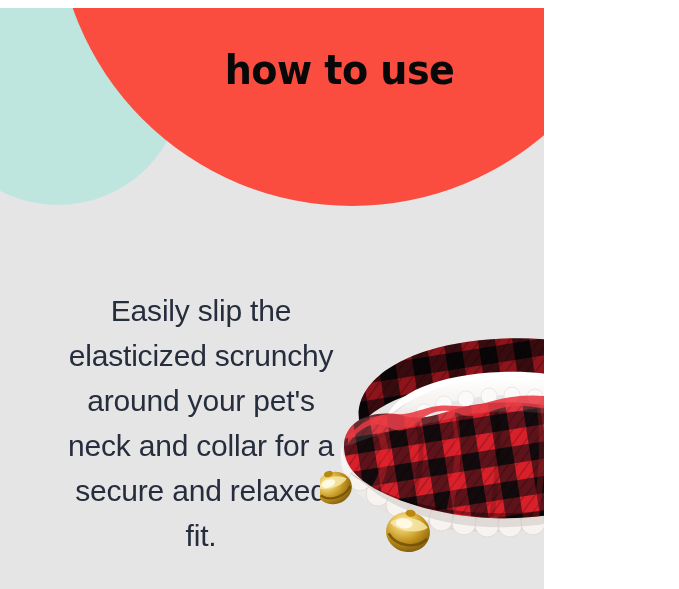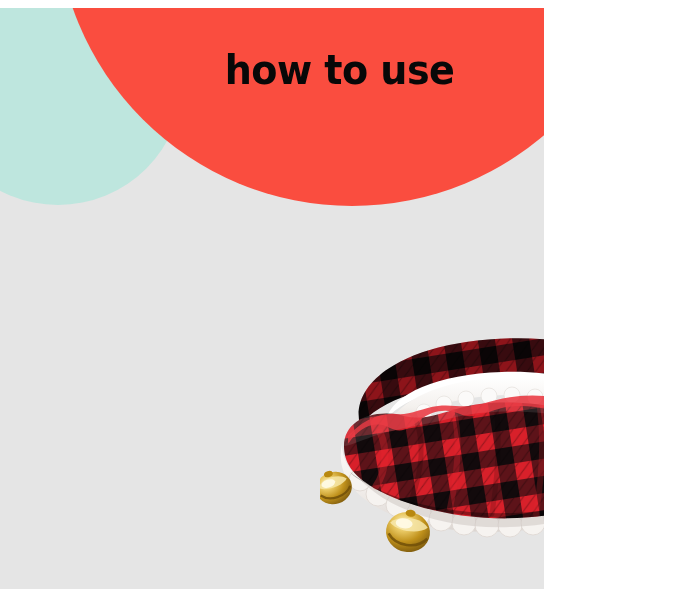--- a/index.html
+++ b/index.html
@@ -116,20 +116,21 @@
 
         <circle cx="352" cy="-98" r="296" fill="#fa4d3f"></circle>
       </g>
     </svg>
   </div>
 
   <div class="header-title">how to use</div>
 
   <div class="content">
 
+    <div class="instruction-text">Easily slip the elasticized scrunchy around your pet's neck and collar for a secure and relaxed fit.</div>
 
     <div class="product-photo">
       <svg viewBox="0 0 345 260" xmlns="http://www.w3.org/2000/svg" aria-hidden="true">
         <defs>
 
           <pattern id="plaid" width="34" height="34" patternUnits="userSpaceOnUse" patternTransform="rotate(-9)">
             <rect x="0" y="0" width="34" height="34" fill="#d8202a"></rect>
             <rect x="17" y="0" width="17" height="17" fill="#5d1319"></rect>
             <rect x="0" y="17" width="17" height="17" fill="#5d1319"></rect>
             <rect x="17" y="17" width="17" height="17" fill="#120a0c"></rect>

